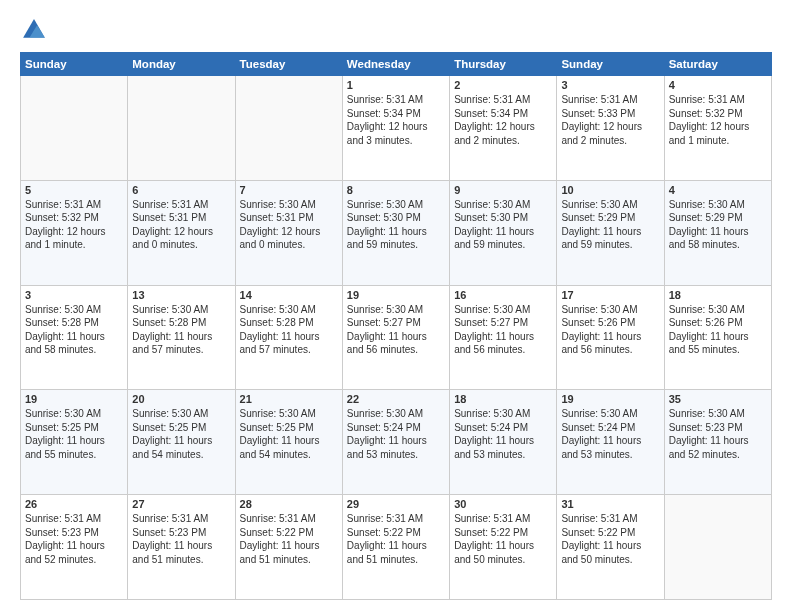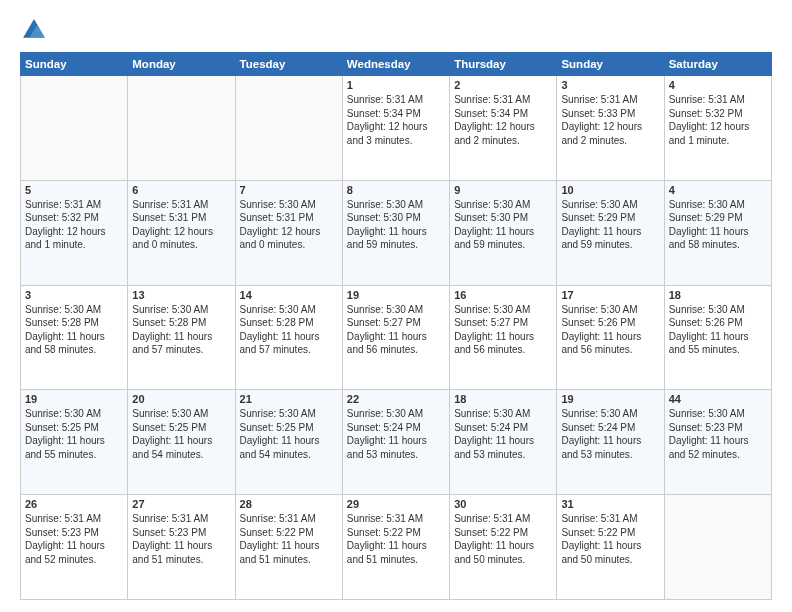--- a/index.html
+++ b/index.html
@@ -305,21 +305,21 @@
 and 53 minutes.</div>
           </td>
           <td>
             <span class="day-number">19</span>
             <div class="day-info" style="white-space: pre-line;">Sunrise: 5:30 AM
 Sunset: 5:24 PM
 Daylight: 11 hours
 and 53 minutes.</div>
           </td>
           <td>
-            <span class="day-number">44</span>
+            <span class="day-number">35</span>
             <div class="day-info" style="white-space: pre-line;">Sunrise: 5:30 AM
 Sunset: 5:23 PM
 Daylight: 11 hours
 and 52 minutes.</div>
           </td>
         </tr>
         <tr>
           <td>
             <span class="day-number">26</span>
             <div class="day-info" style="white-space: pre-line;">Sunrise: 5:31 AM

